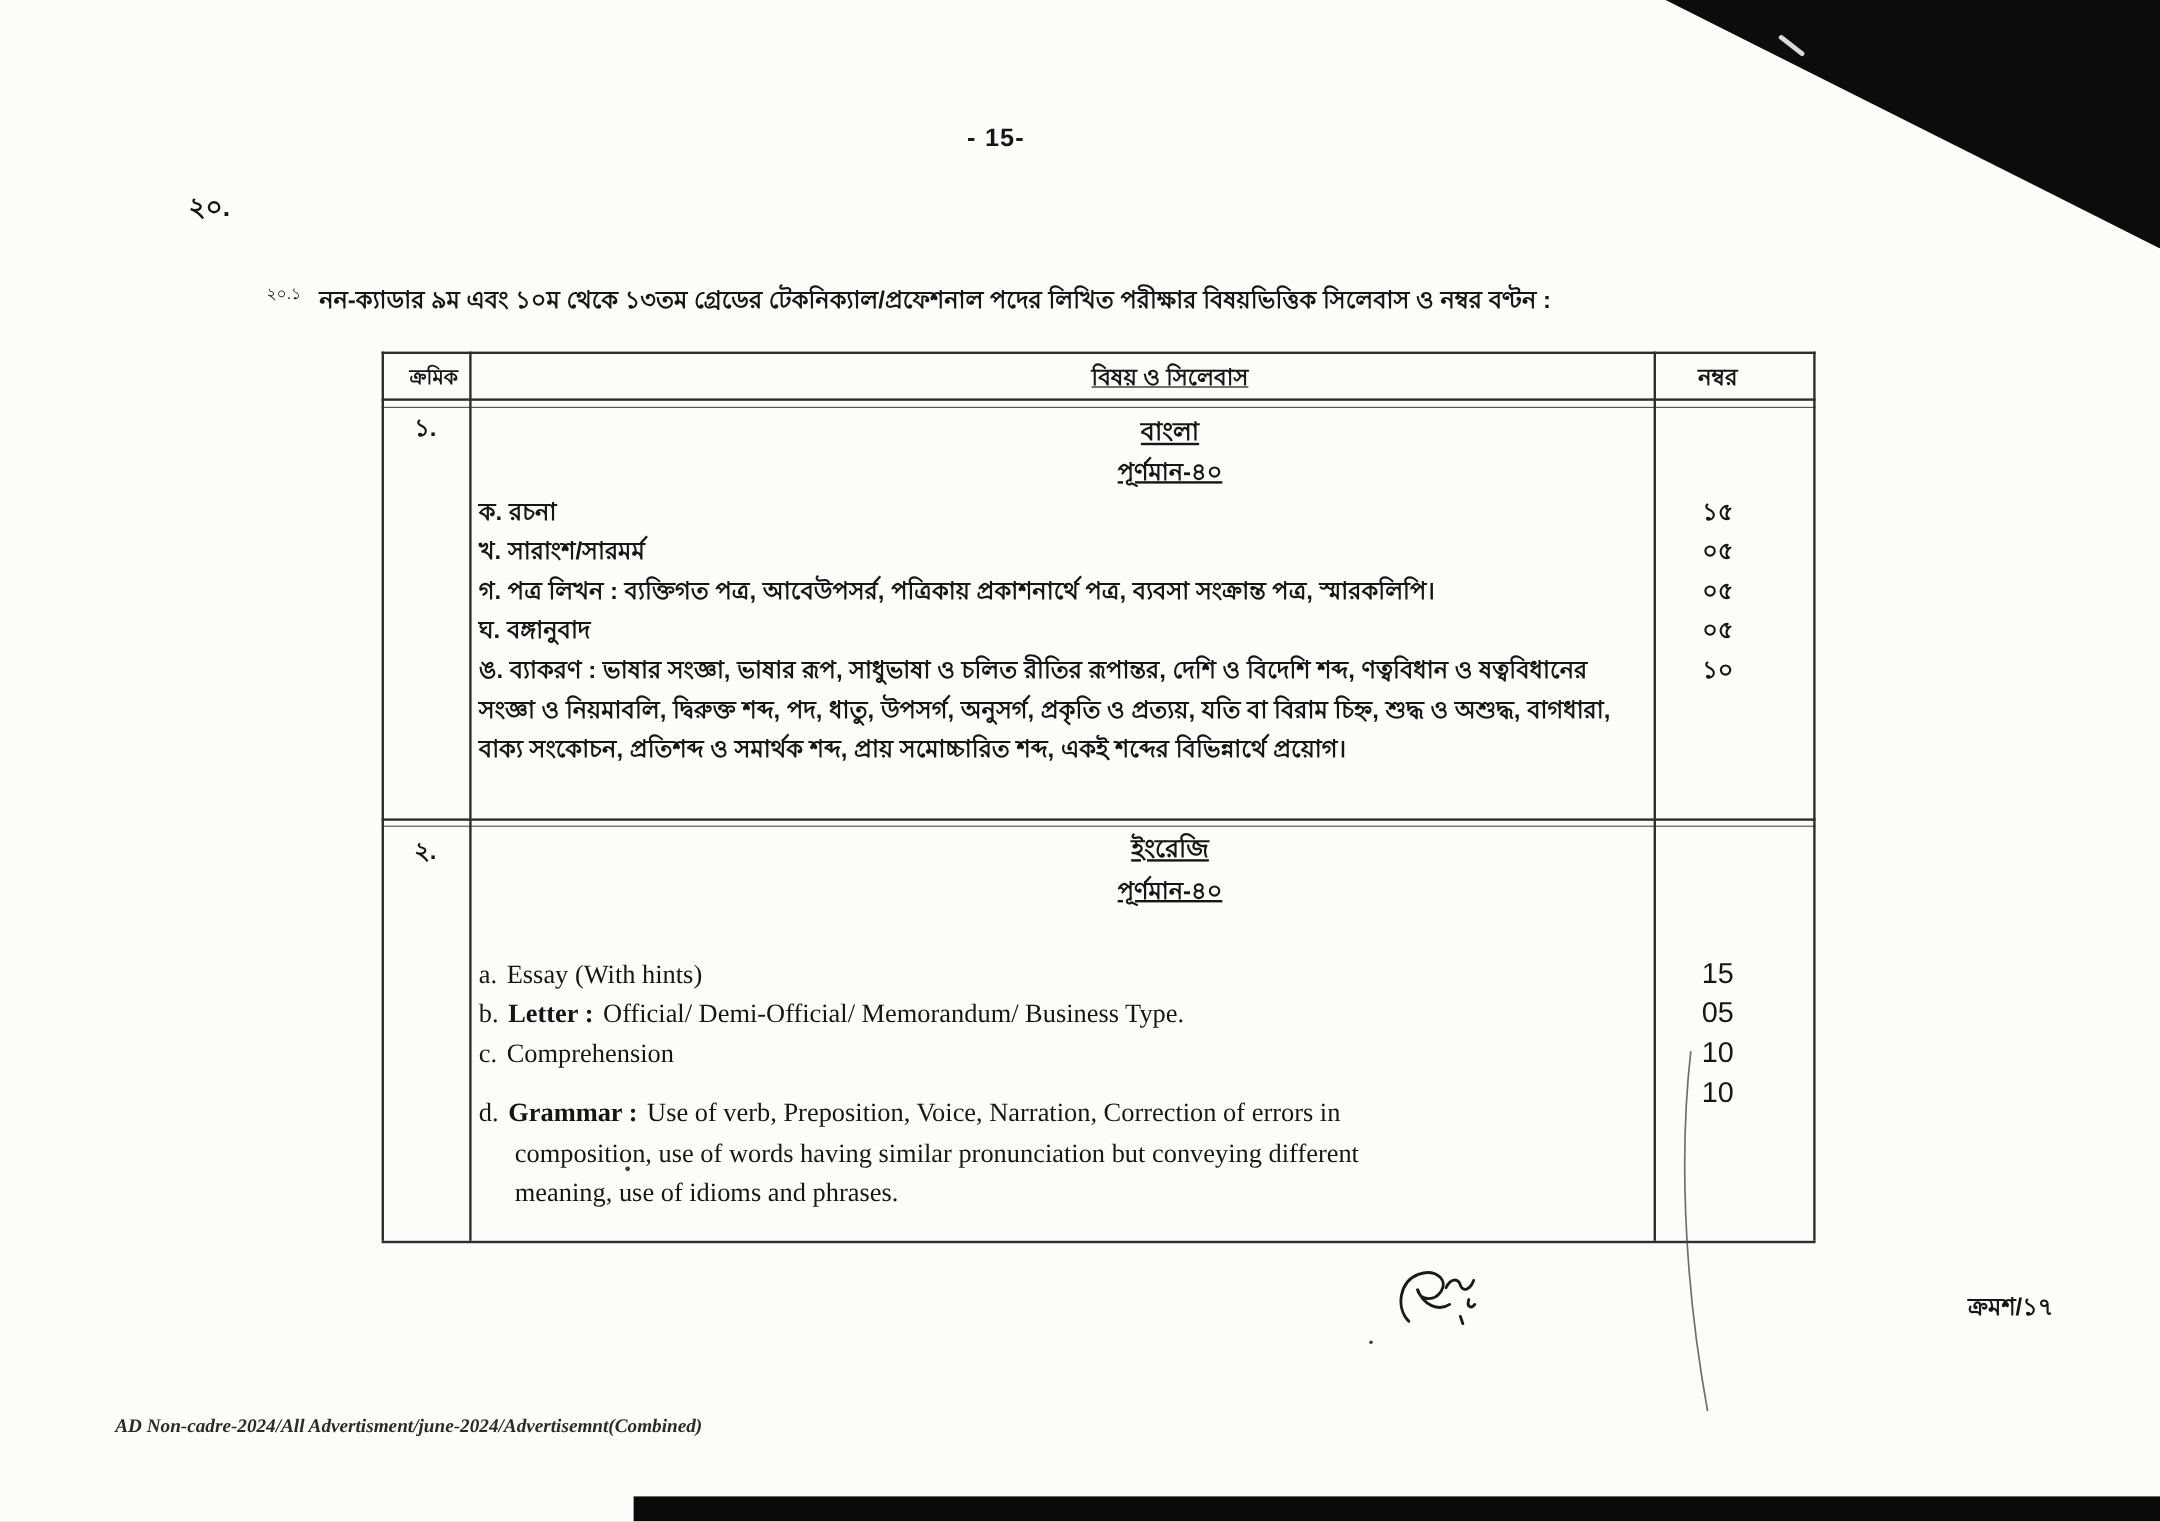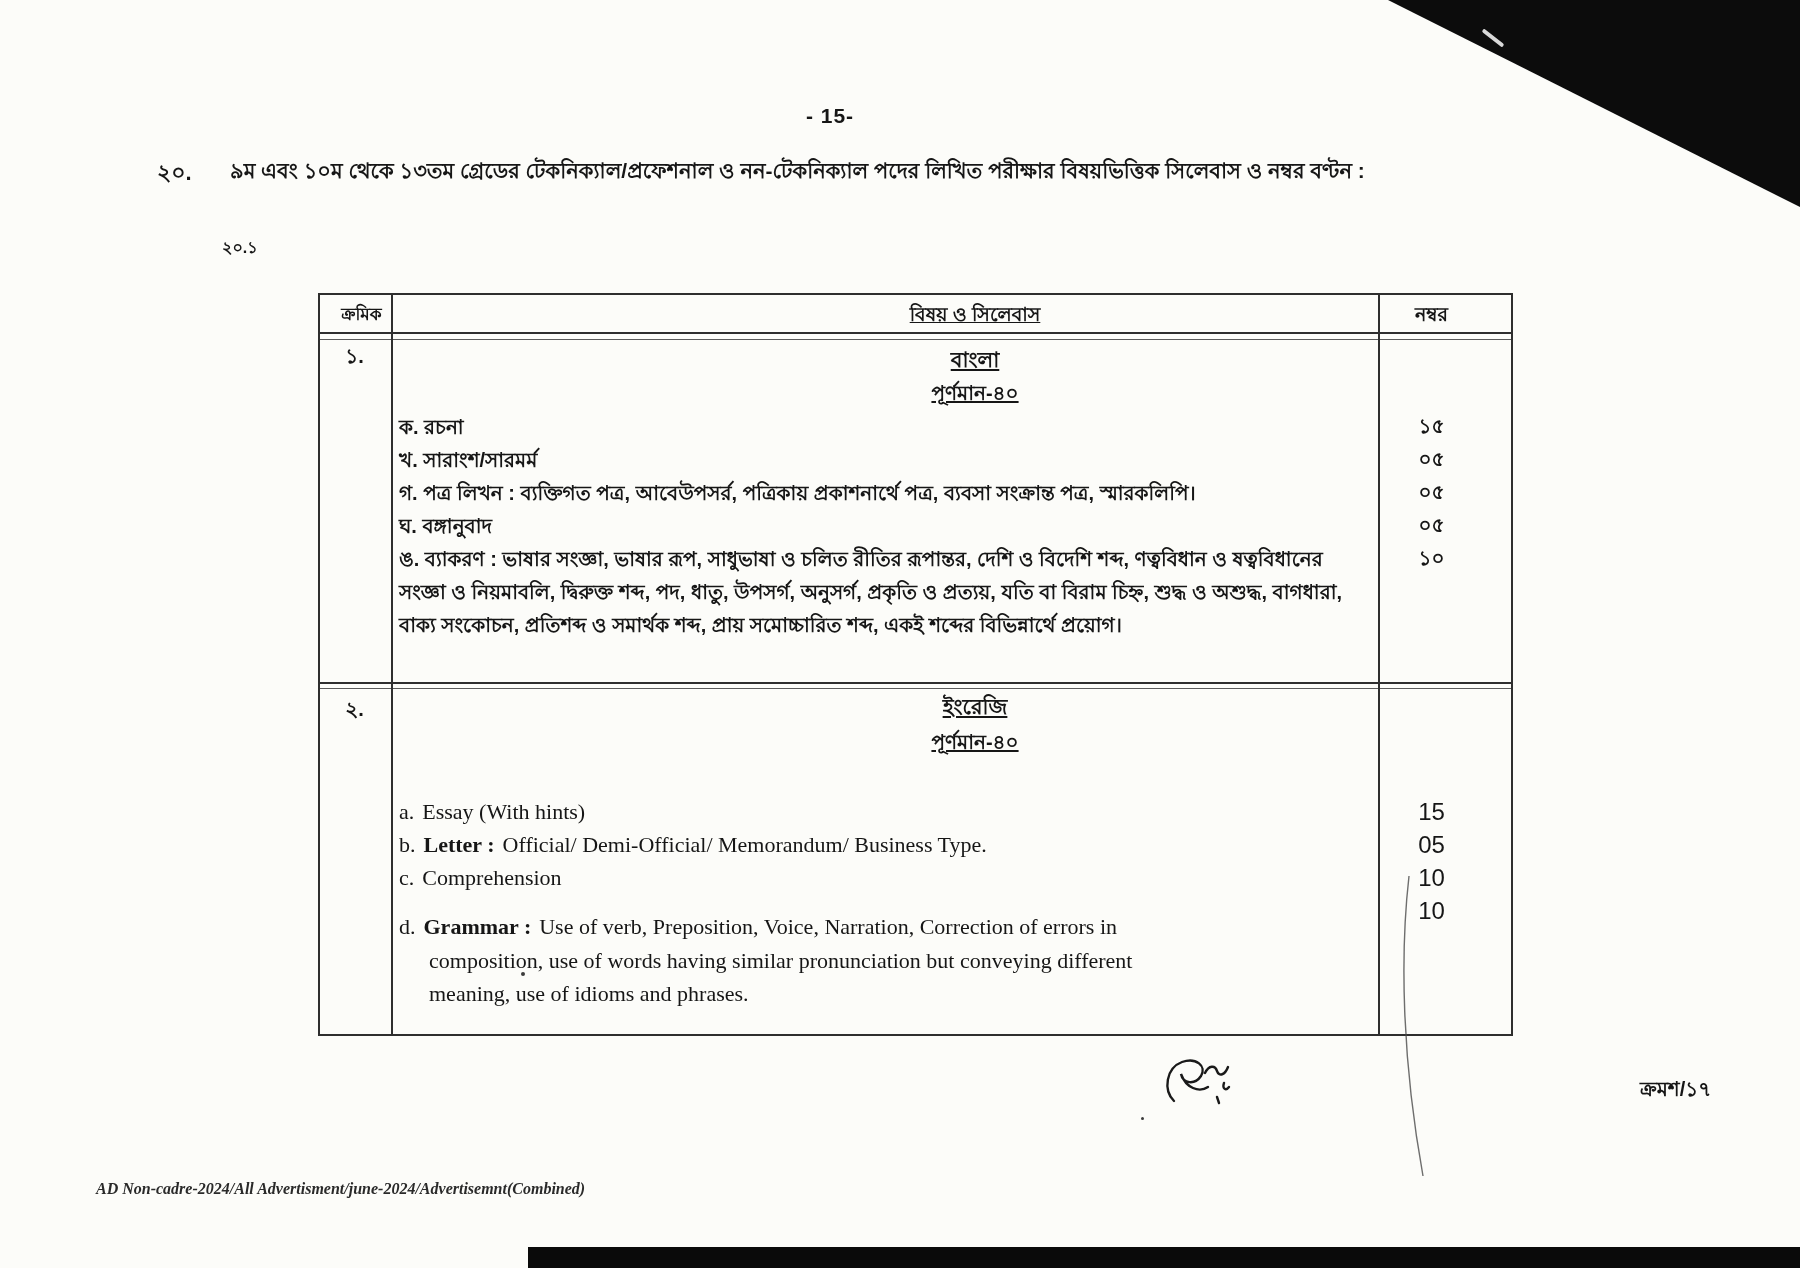--- a/index.html
+++ b/index.html
@@ -11,21 +11,21 @@
   .abs{position:absolute;}
   .bn{font-family:"Liberation Sans",sans-serif;}
   .en{font-family:"Liberation Serif",serif;}
   .center{text-align:center;}
   .nowrap{white-space:nowrap;}
 
   
   .page-number{left:760px;top:104px;width:140px;font-size:21px;font-weight:700;letter-spacing:1px;}
   .sec-num{left:157px;top:155px;font-size:22px;font-weight:700;}
   .sec-title{left:230px;top:155px;font-size:21px;font-weight:700;}
-  .subsec-num{left:222px;top:235px;font-size:16px;font-weight:700;}
+  .subsec-num{left:222px;top:235px;font-size:13px;font-weight:400;}
   .subsec-title{left:266px;top:235px;font-size:20px;font-weight:700;}
   .kramash{left:1640px;top:1074px;width:160px;font-size:20px;font-weight:700;}
   .footer-ref{left:96px;top:1180px;font-size:16px;font-weight:700;font-style:italic;color:#2a2a2a;}
 
   
   .hline{height:0;border-top:2px solid #2e2e2e;}
   .hline.thin{border-top-width:1px;border-top-color:#5a5a5a;}
   .vline{width:0;border-left:2px solid #2e2e2e;}
 
   
@@ -54,23 +54,23 @@
   svg.overlay{left:0;top:0;pointer-events:none;}
 </style>
 </head>
 <body>
 
 <div class="page">
 
   <div class="abs page-number center bn">- 15-</div>
 
   <div class="abs sec-num bn">২০.</div>
-  <div class="abs sec-title bn nowrap">৯ম এবং ১০ম থেকে ১৩তম গ্রেডের টেকনিক্যাল/প্রফেশনাল ও নন-টেকনিক্যাল পদের লিখিত পরীক্ষার বিষয়ভিত্তিক সিলেবাস ও নম্বর বণ্টন :</div>
 
   <div class="abs subsec-num bn">২০.১</div>
+  <div class="abs subsec-title bn nowrap">নন-ক্যাডার ৯ম এবং ১০ম থেকে ১৩তম গ্রেডের টেকনিক্যাল/প্রফেশনাল পদের লিখিত পরীক্ষার বিষয়ভিত্তিক সিলেবাস ও নম্বর বণ্টন :</div>
 
   <div class="abs hline" style="left:318px;top:293px;width:1195px;"></div>
   <div class="abs hline" style="left:318px;top:332px;width:1195px;"></div>
   <div class="abs hline thin" style="left:318px;top:339px;width:1195px;"></div>
   <div class="abs hline" style="left:318px;top:682px;width:1195px;"></div>
   <div class="abs hline thin" style="left:318px;top:688px;width:1195px;"></div>
   <div class="abs hline" style="left:318px;top:1034px;width:1195px;"></div>
   <div class="abs vline" style="left:318px;top:293px;height:741px;"></div>
   <div class="abs vline" style="left:391px;top:293px;height:741px;"></div>
   <div class="abs vline" style="left:1378px;top:293px;height:741px;"></div>

